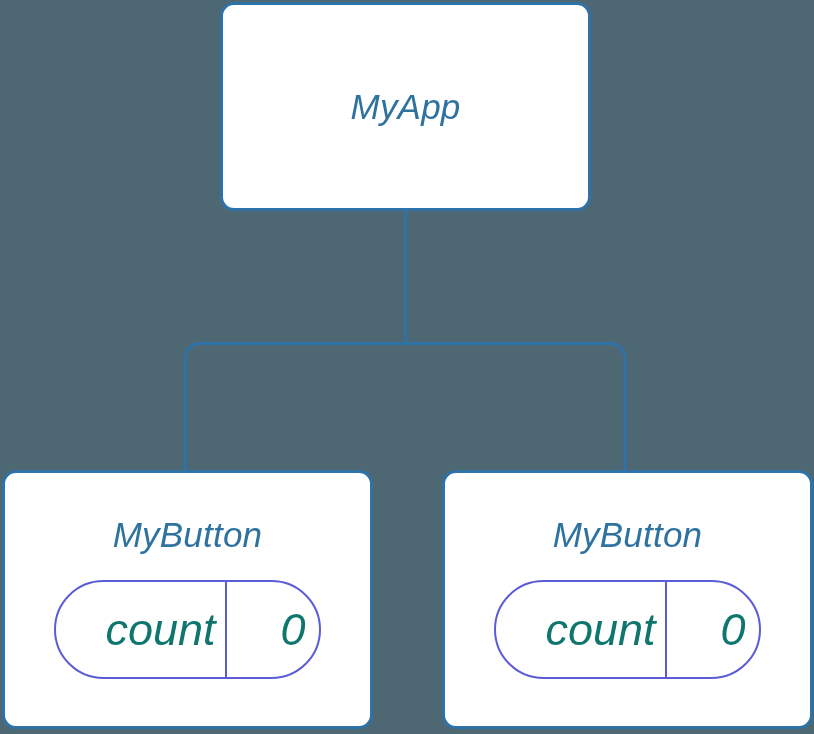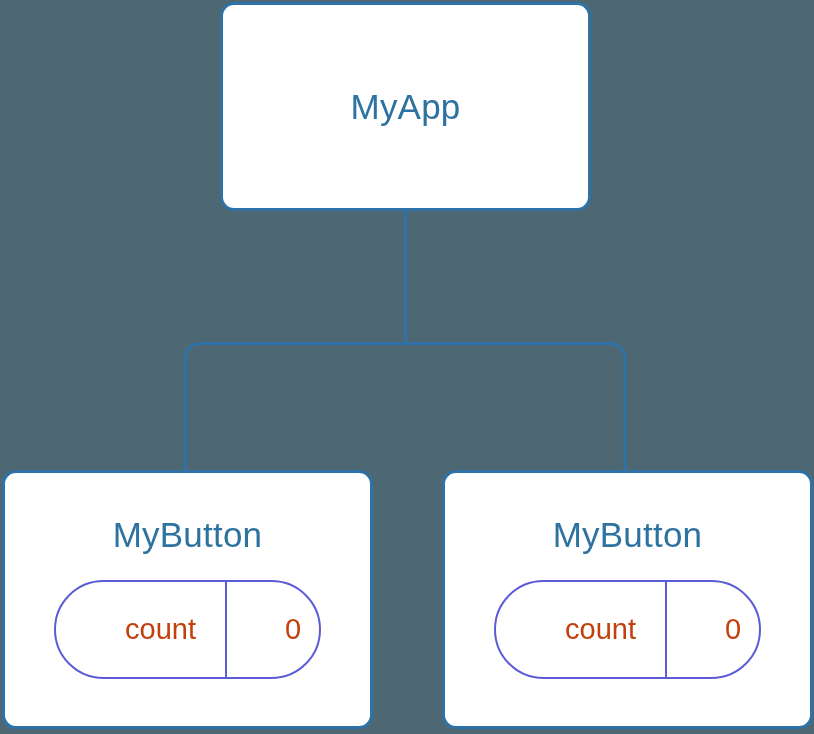--- a/index.html
+++ b/index.html
@@ -13,20 +13,21 @@
     font-family: "Liberation Sans", sans-serif;
     overflow: hidden;
     position: relative;
   }
 
   #canvas {
     position: absolute;
     inset: 0;
     width: 814px;
     height: 626px;
+    font-style: italic;
   }
 
   
   #connectors {
     position: absolute;
     left: 0;
     top: 0;
     width: 814px;
     height: 734px;
     z-index: 1;
@@ -111,22 +112,22 @@
 
   .pill-value {
     flex: 1 1 auto;
     display: flex;
     align-items: center;
     justify-content: center;
     box-sizing: border-box;
   }
 
   .pill-text {
-    color: #c2410c;
-    font-size: 29px;
+    color: #0f766e;
+    font-size: 45px;
     font-weight: 400;
     line-height: 1;
     white-space: nowrap;
     margin-left: 40px;
   }
 </style>
 </head>
 <body>
 
 <div id="canvas">

